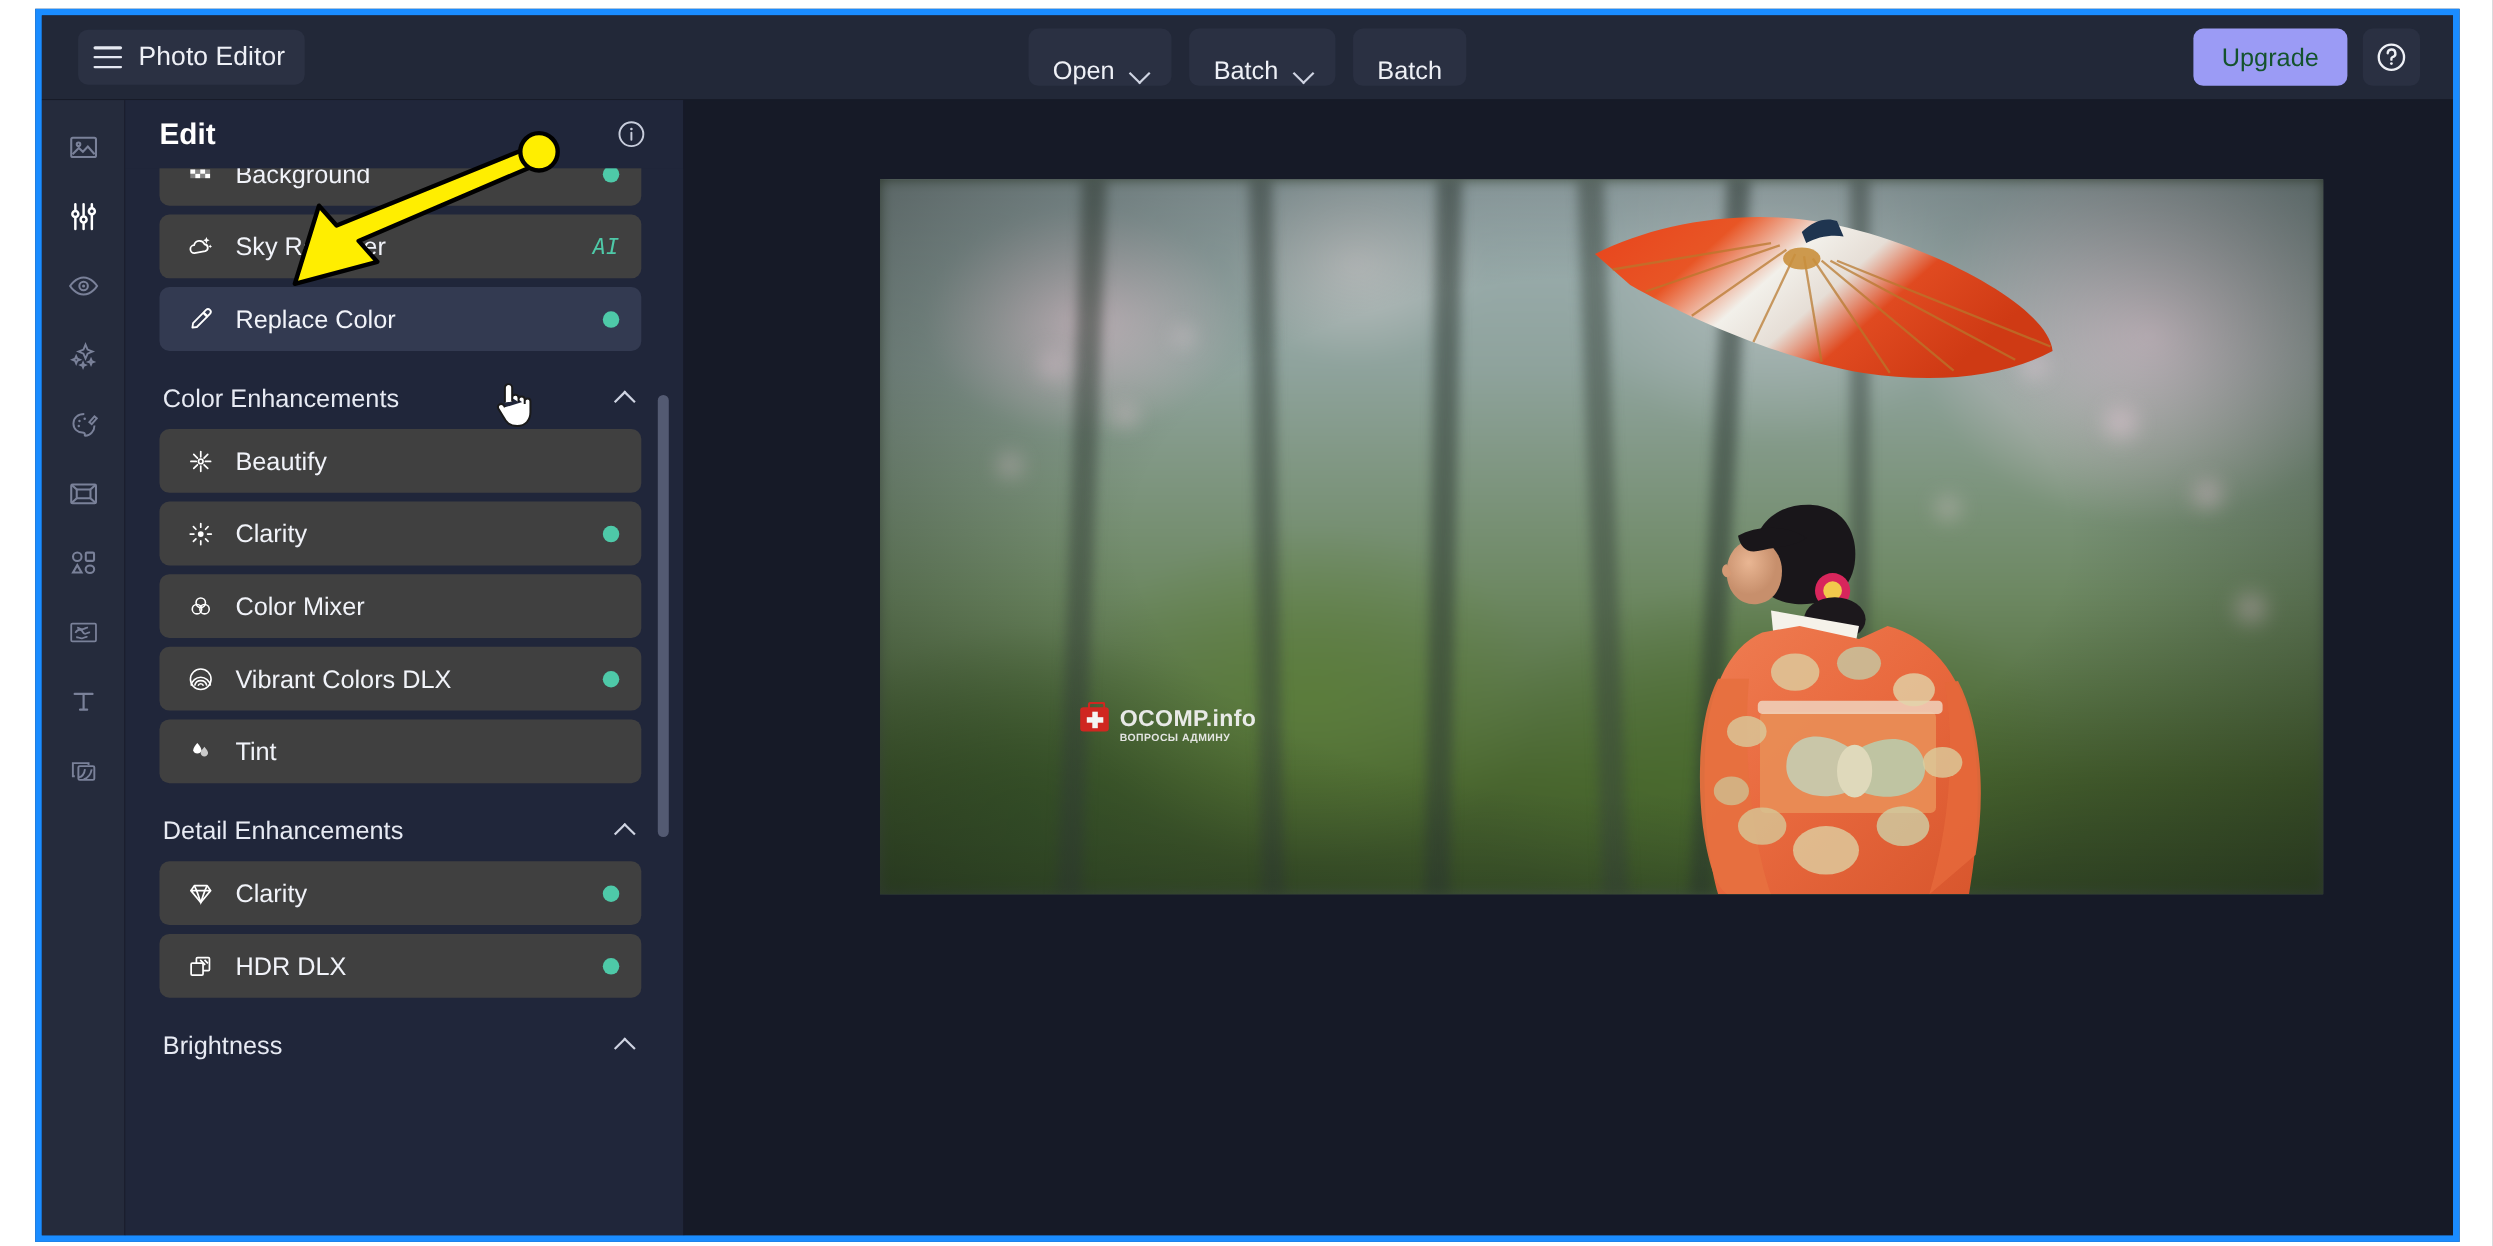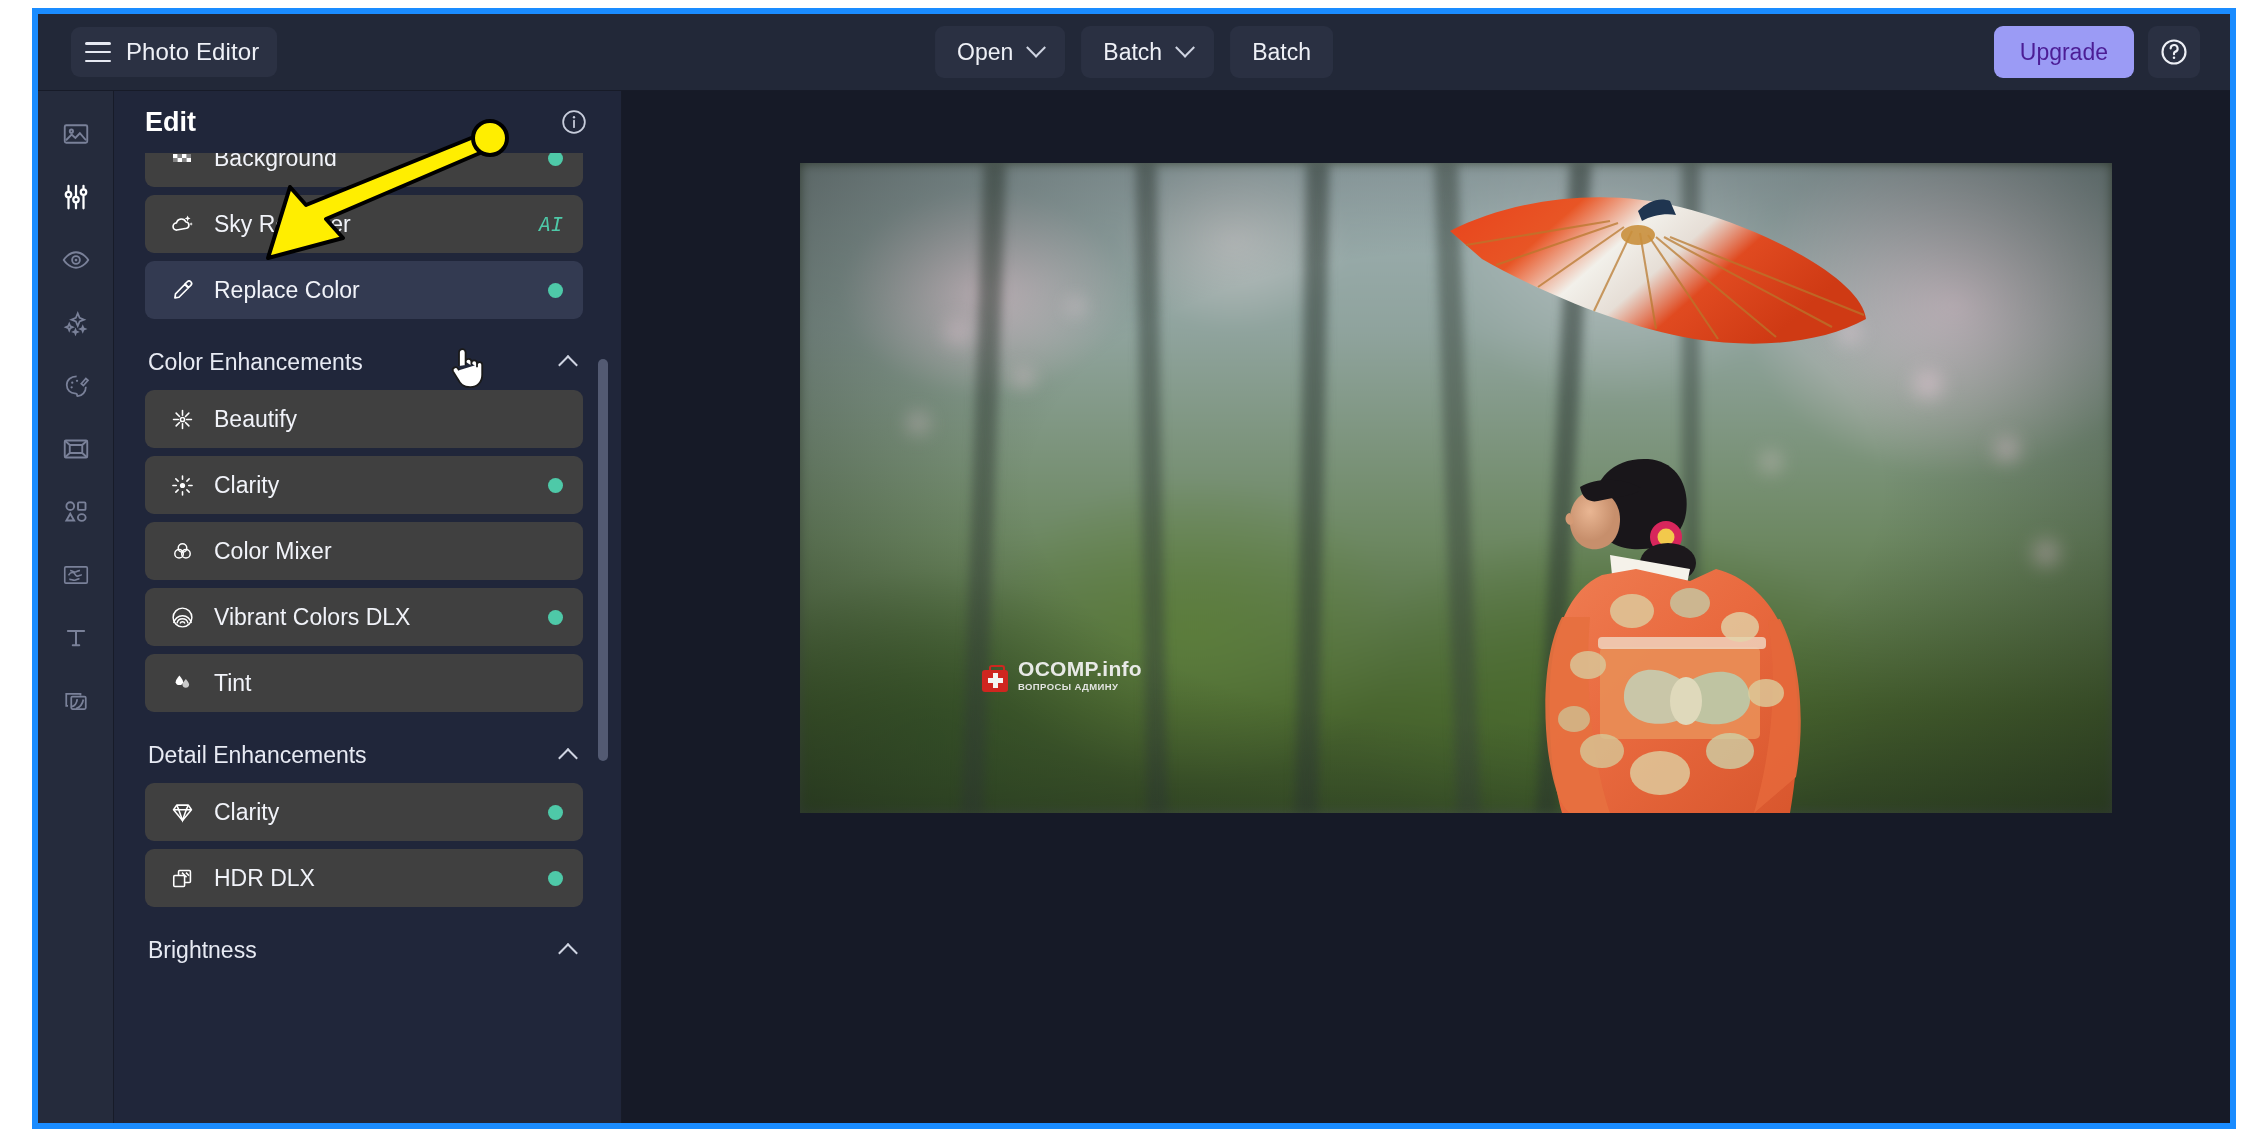--- a/index.html
+++ b/index.html
@@ -48,37 +48,37 @@
   .app-title-text { color: #eef0f6; font-size: 24px; letter-spacing: .1px; }
 
   #center-actions {
     position: absolute; left: 50%; transform: translateX(-50%);
     display: flex; align-items: center; gap: 16px;
   }
   .tb-btn {
     height: 52px; padding: 0 22px;
     background: #2a3042; border-radius: 9px;
     color: #eef0f6; font-size: 23px;
-    display: flex; align-items: center; gap: 16px;
+    display: flex; align-items: flex-end; gap: 16px;
     cursor: pointer; white-space: nowrap;
   }
   .chev {
     width: 14px; height: 14px;
     border-right: 2.5px solid #cfd4e2; border-bottom: 2.5px solid #cfd4e2;
     transform: rotate(45deg) translate(-3px,-3px);
   }
 
   #right-actions {
     position: absolute; right: 30px;
     display: flex; align-items: center; gap: 14px;
   }
   #upgrade-btn {
     height: 52px; padding: 0 26px;
     background: #9b9bf5; border-radius: 9px;
-    color: #4c1d95; font-size: 23px;
+    color: #14532d; font-size: 23px;
     display: flex; align-items: center; cursor: pointer; justify-content: center;
   }
   #help-btn {
     width: 52px; height: 52px;
     background: #2a3042; border-radius: 9px;
     display: flex; align-items: center; justify-content: center;
     cursor: pointer;
   }
 
   
@@ -215,22 +215,22 @@
     position: absolute; left: 2px; top: 2px;
     width: 430px; height: 190px;
   }
   #kimono {
     position: absolute; left: 100px; top: 260px;
     width: 290px; height: 362px;
   }
 
   
   #watermark {
-    position: absolute; left: 182px; top: 495px;
-    display: flex; align-items: flex-end; gap: 10px;
+    position: absolute; left: 182px; top: 480px;
+    display: flex; align-items: flex-start; gap: 10px;
     opacity: .94;
   }
   #wm-kit {
     width: 26px; height: 22px; background: #d9241f; border-radius: 3px;
     position: relative; display: flex; align-items: center; justify-content: center;
   }
   #wm-kit::before {
     content: ""; position: absolute; top: -5px; left: 7px;
     width: 12px; height: 5px; border: 2px solid #d9241f; border-bottom: 0;
     border-radius: 3px 3px 0 0;

